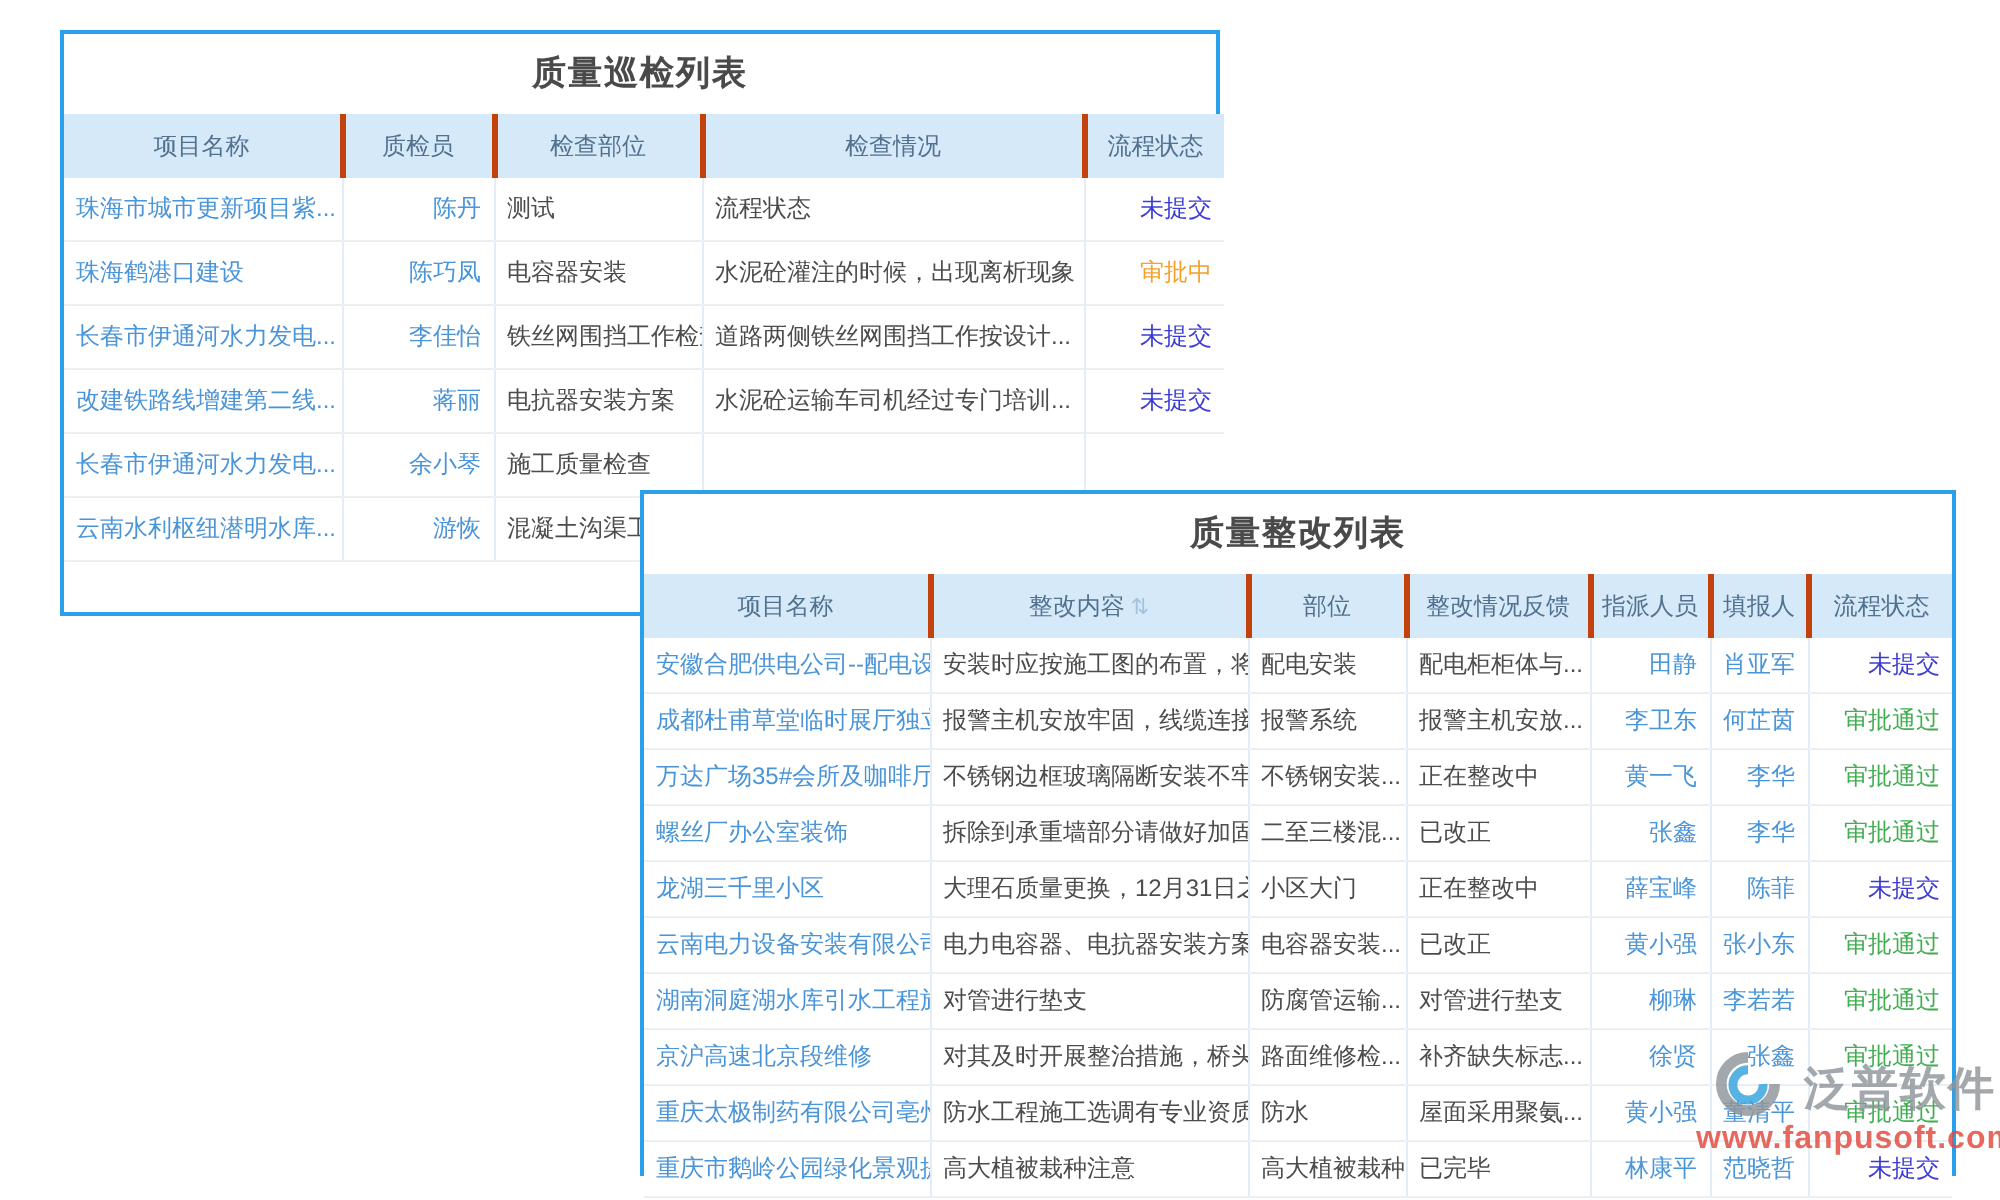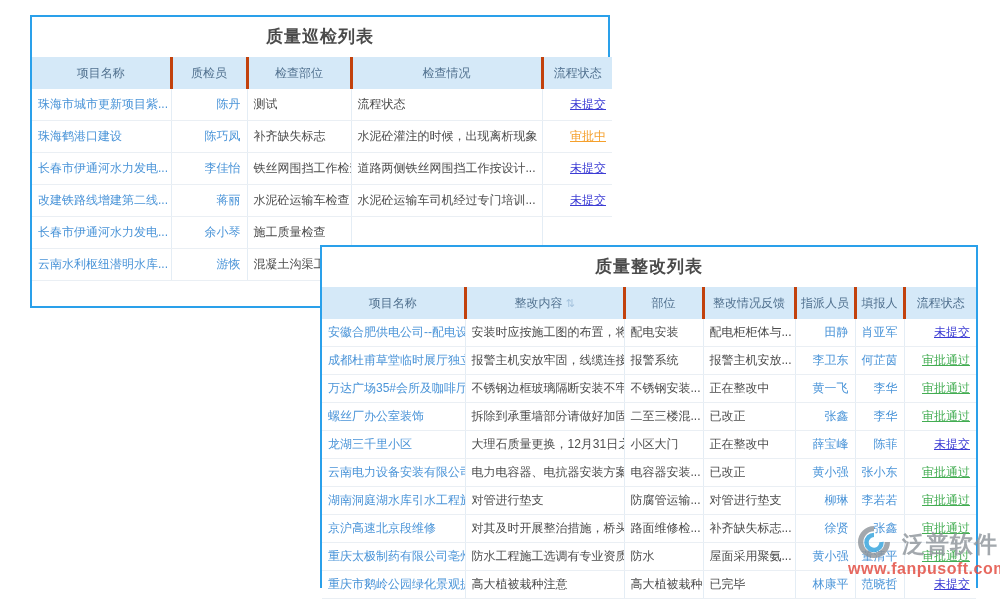--- a/index.html
+++ b/index.html
@@ -8,21 +8,21 @@
 
   .card{position:absolute;background:#fff;border:2px solid var(--border-blue);box-sizing:border-box;}
   .card-title{height:40px;line-height:40px;text-align:center;font-size:17px;font-weight:bold;color:#4a4a4a;letter-spacing:1px;}
 
   table{border-collapse:collapse;table-layout:fixed;width:100%;}
   thead th{background:var(--header-bg);color:var(--header-text);font-weight:normal;font-size:12px;height:30px;
            border-right:3px solid #c2410c;text-align:center;overflow:hidden;white-space:nowrap;}
   thead th:last-child{border-right:none;}
   tbody td{font-size:12px;color:var(--text-dark);padding:0 6px;white-space:nowrap;overflow:hidden;
            border-right:1px solid #e4edf5;border-bottom:1px solid #eaeff4;background:#fff;}
-  tbody td:last-child{border-right:none;text-decoration:underline;}
+  tbody td:last-child{border-right:none;}
   .t1 tbody td{height:31px;}
   .t2 tbody td{height:27px;}
   .al{text-align:left;}
   .ac{text-align:right;}
   .link{color:var(--link-blue);}
   .st-p{color:var(--status-unsubmitted);}
   .st-o{color:var(--status-approving);margin-left:24px;}
   .st-g{color:var(--status-approved);}
   .sort-icon{color:#a5c3dd;font-size:11px;margin-left:3px;}
 
@@ -60,35 +60,35 @@
         <tr>
           <td class="al link">珠海市城市更新项目紫...</td>
           <td class="ac link">陈丹</td>
           <td class="al">测试</td>
           <td class="al">流程状态</td>
           <td class="ac st-p">未提交</td>
         </tr>
         <tr>
           <td class="al link">珠海鹤港口建设</td>
           <td class="ac link">陈巧凤</td>
-          <td class="al">补齐缺失标志</td>
+          <td class="al">电容器安装</td>
           <td class="al">水泥砼灌注的时候，出现离析现象</td>
           <td class="ac st-o">审批中</td>
         </tr>
         <tr>
           <td class="al link">长春市伊通河水力发电...</td>
           <td class="ac link">李佳怡</td>
           <td class="al">铁丝网围挡工作检查</td>
           <td class="al">道路两侧铁丝网围挡工作按设计...</td>
           <td class="ac st-p">未提交</td>
         </tr>
         <tr>
           <td class="al link">改建铁路线增建第二线...</td>
           <td class="ac link">蒋丽</td>
-          <td class="al">水泥砼运输车检查</td>
+          <td class="al">电抗器安装方案</td>
           <td class="al">水泥砼运输车司机经过专门培训...</td>
           <td class="ac st-p">未提交</td>
         </tr>
         <tr>
           <td class="al link">长春市伊通河水力发电...</td>
           <td class="ac link">余小琴</td>
           <td class="al">施工质量检查</td>
           <td class="al"></td>
           <td class="ac"></td>
         </tr>

